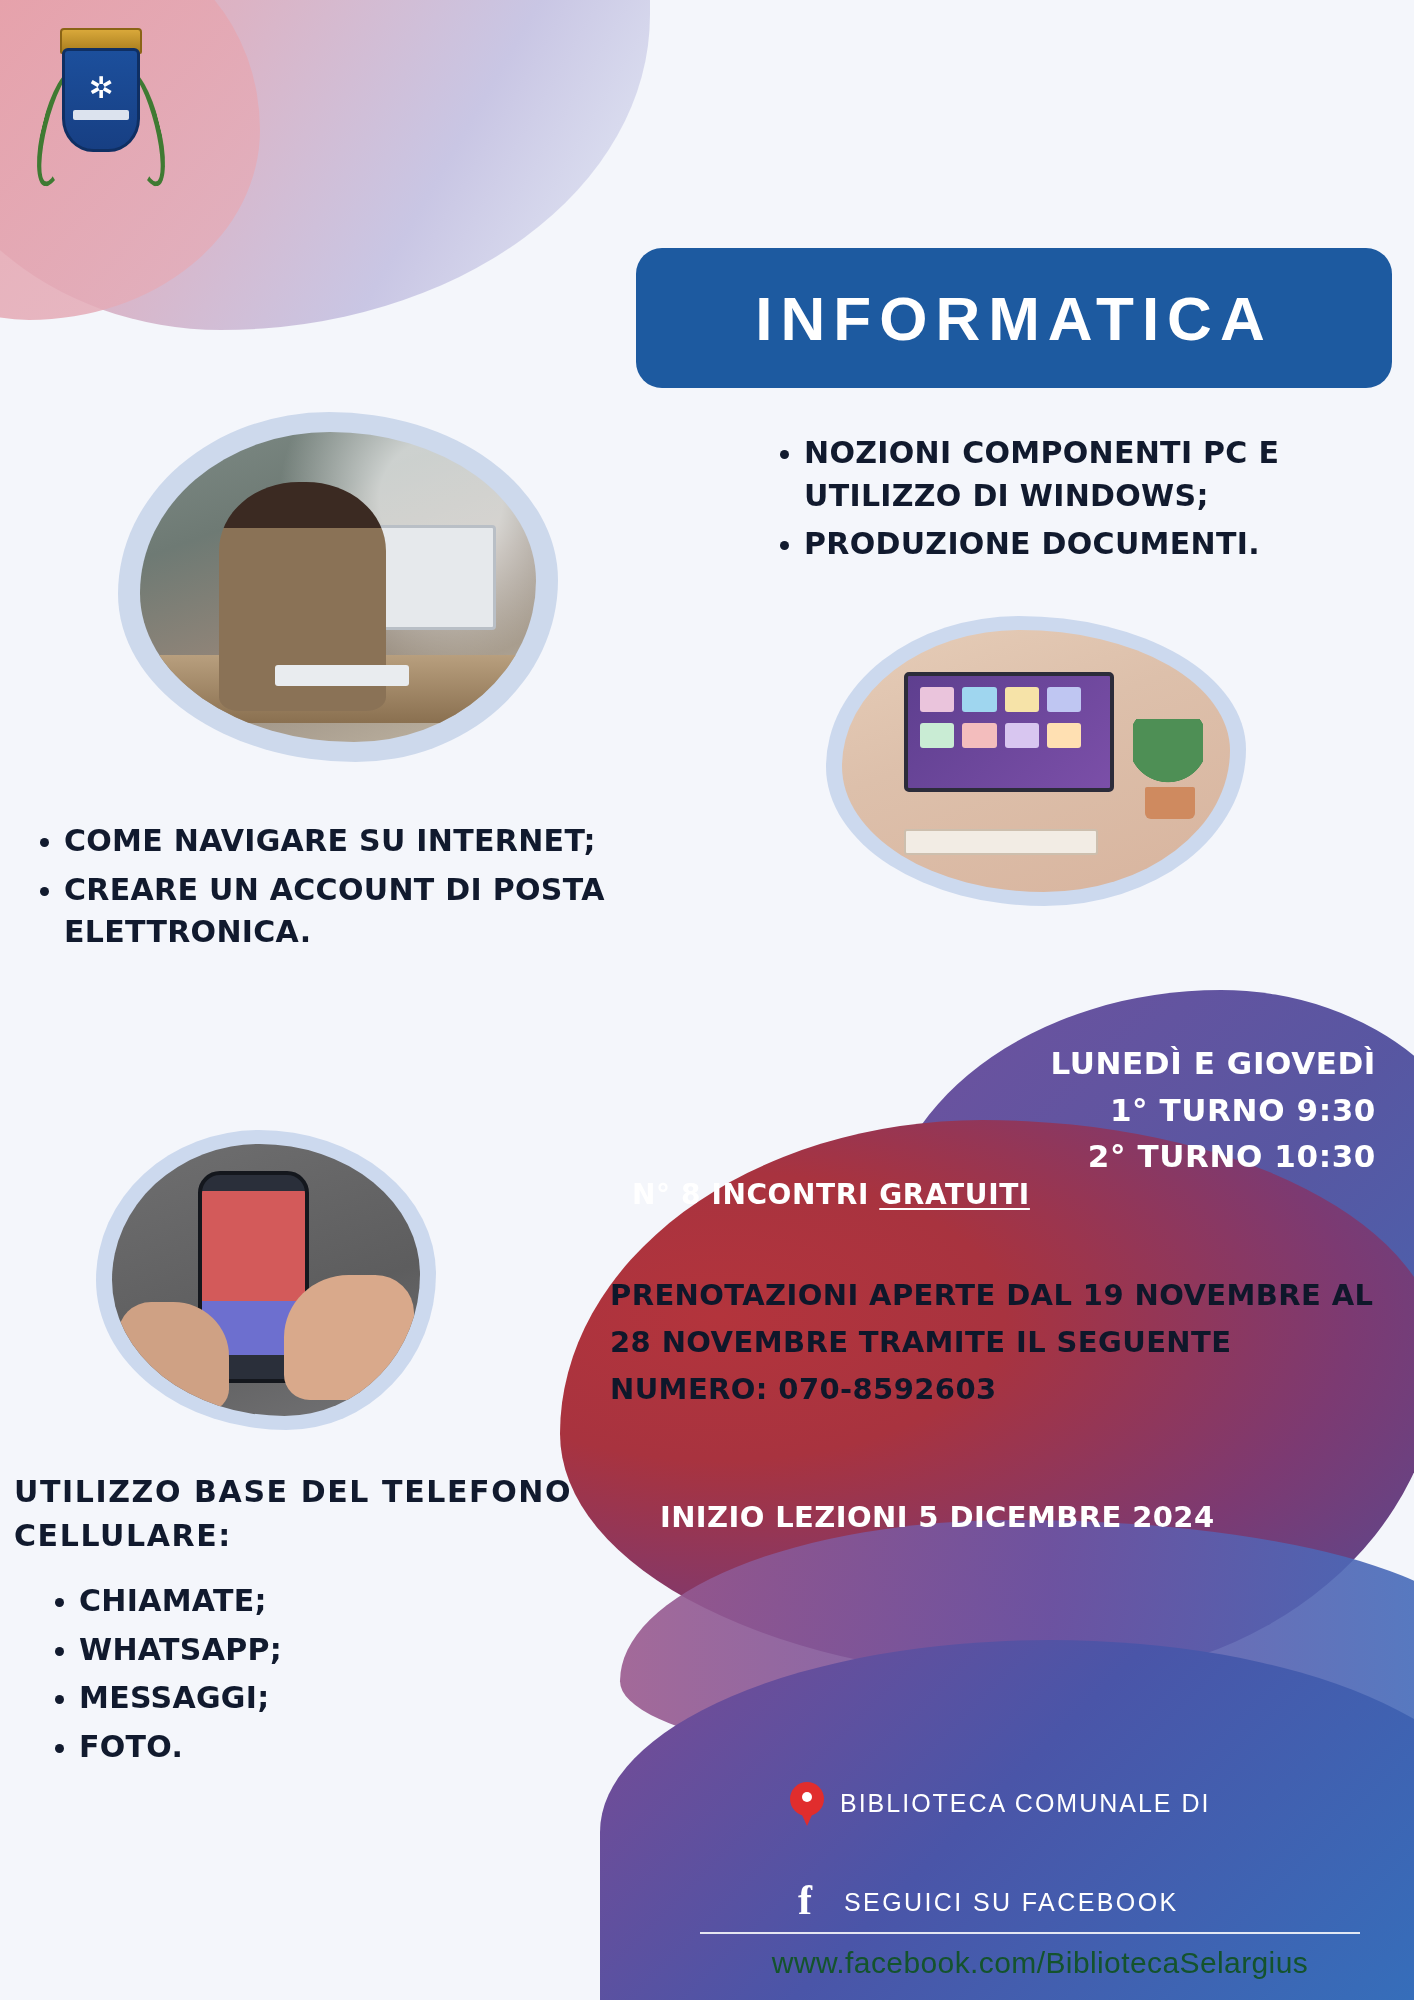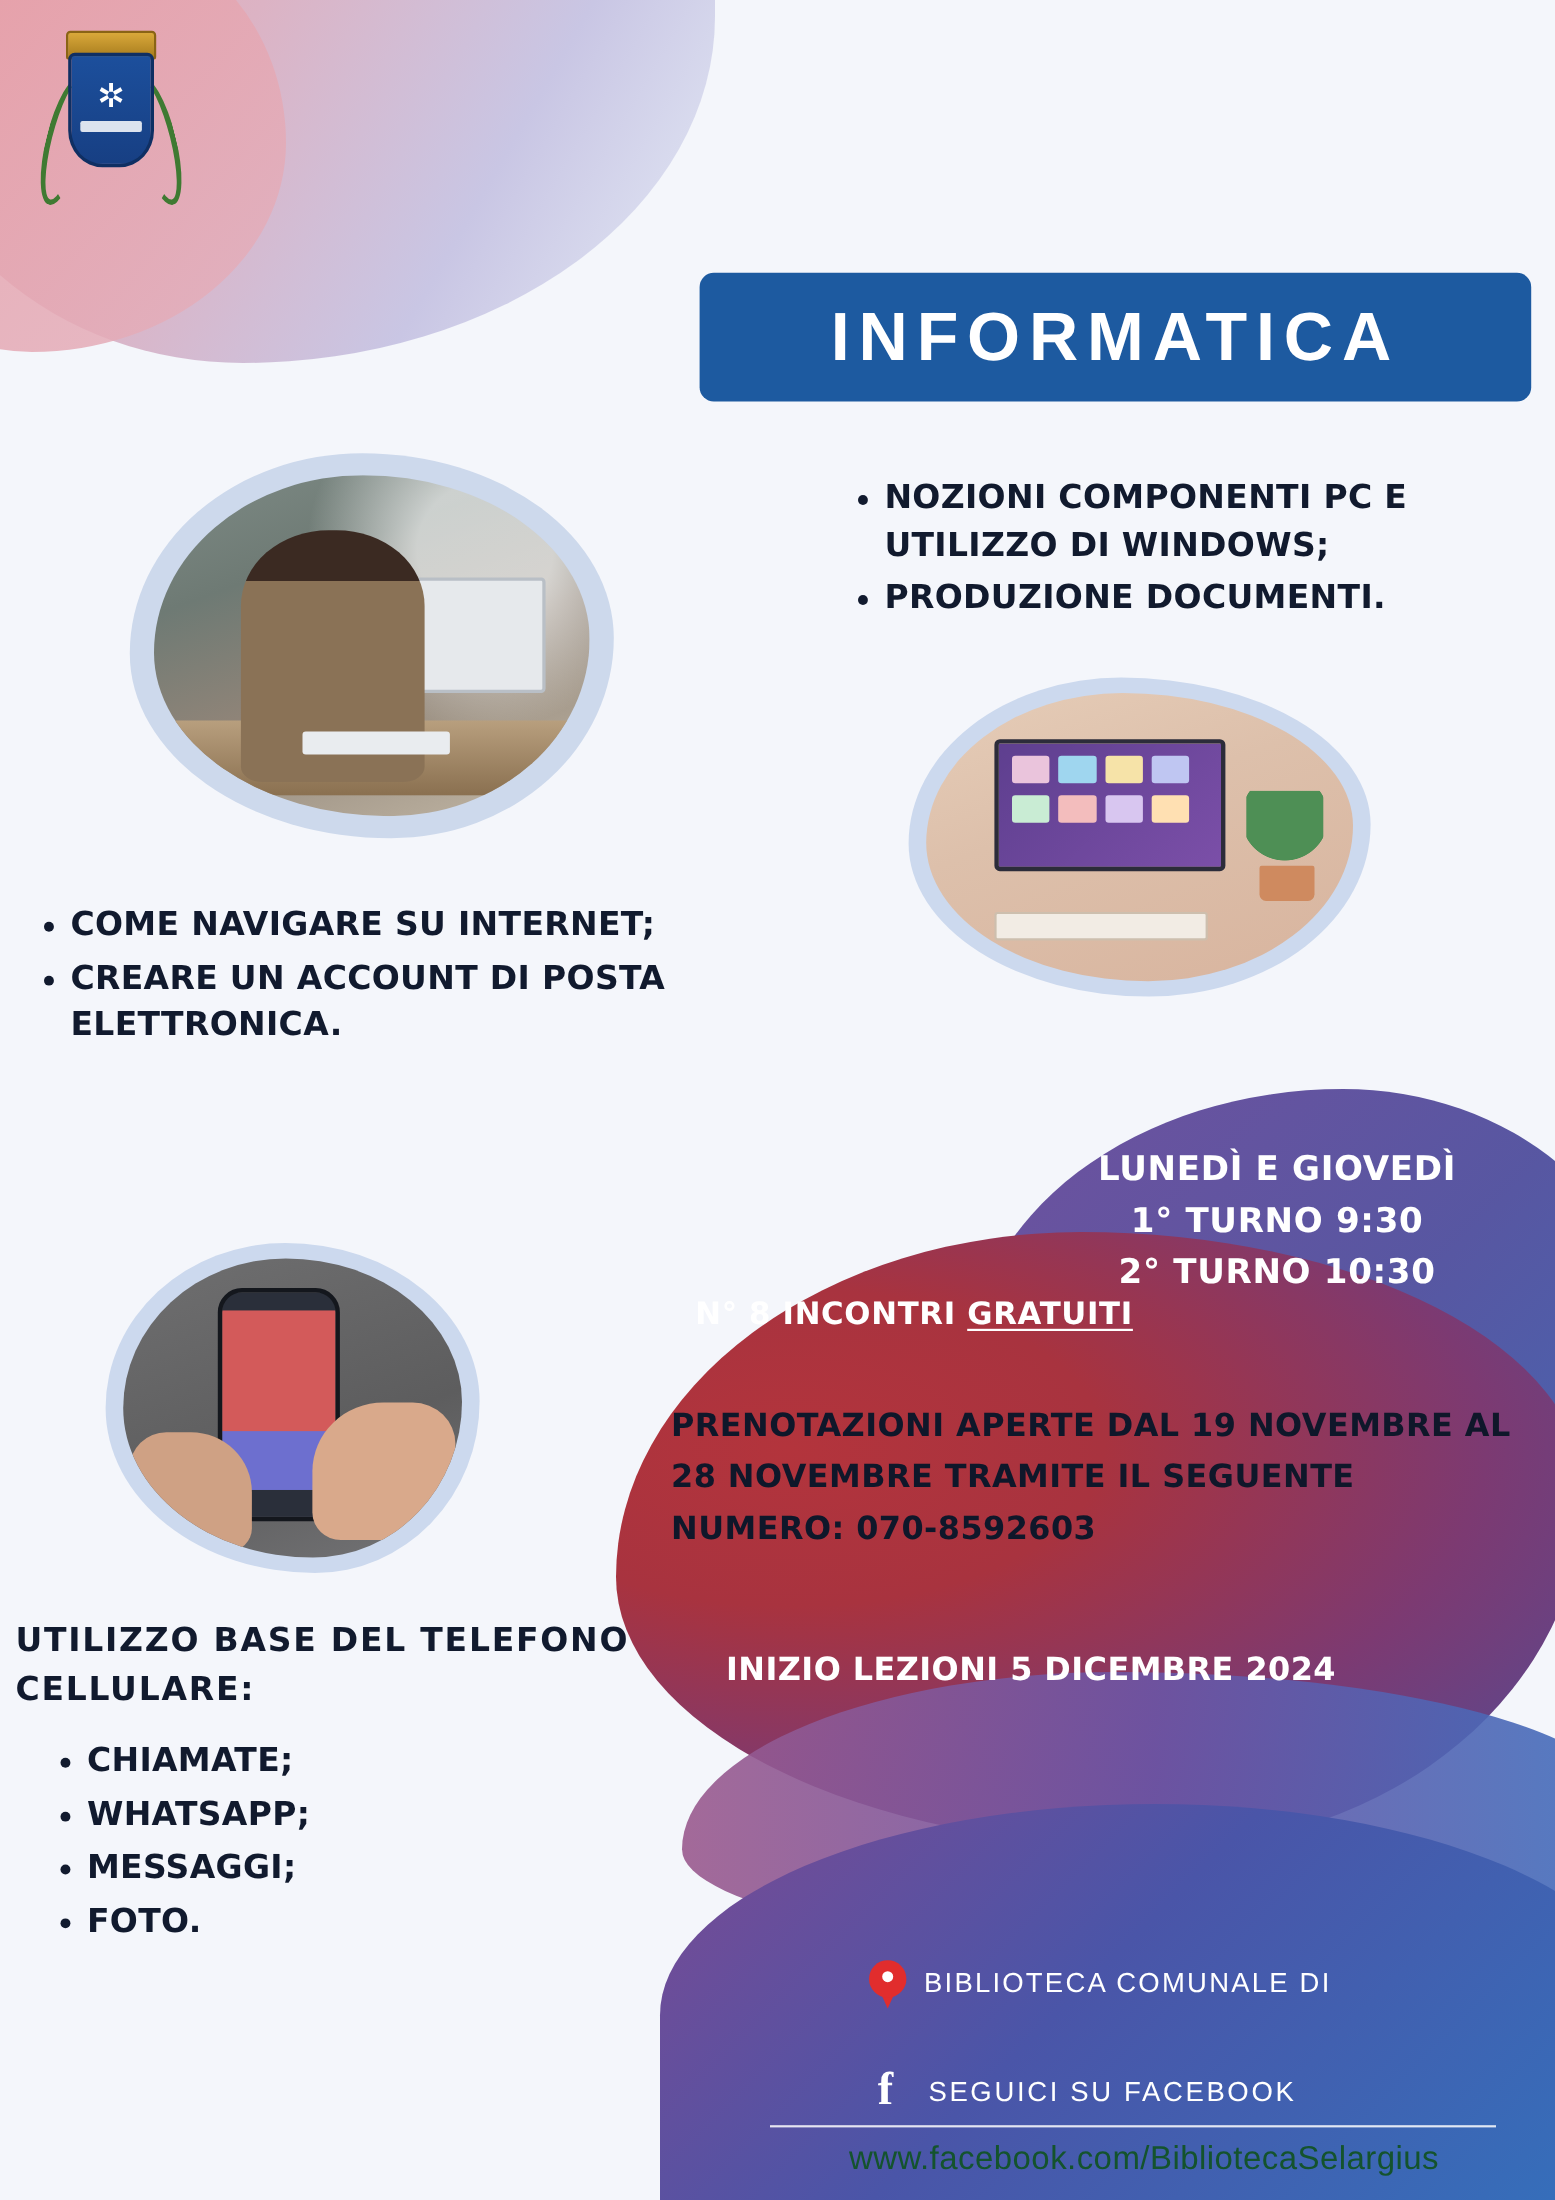--- a/index.html
+++ b/index.html
@@ -114,23 +114,23 @@
     text-align: center;
     color: #17518f;
     font-family: "Liberation Sans", sans-serif;
     font-weight: 700;
     font-size: 50px;
     letter-spacing: 4px;
     line-height: 1.33;
   }
   .title-band {
     position: absolute; left: 636px; top: 248px;
-    width: 756px; height: 117px;
+    width: 756px; height: 140px;
     background: #1d5aa0;
-    border-radius: 13px;
+    border-radius: 26px;
     display: flex; align-items: center; justify-content: center;
   }
   .title-band span {
     color: #fff;
     font-family: "Liberation Sans", sans-serif;
     font-weight: 700;
     font-size: 62px;
     letter-spacing: 8px;
   }
 
@@ -267,21 +267,21 @@
     background: #d9a98b; border-radius: 50% 30% 40% 20%;
   }
   .ph3 .hand2 {
     position: absolute; left: 2%; bottom: 2%; width: 36%; height: 40%;
     background: #cfa184; border-radius: 30% 50% 20% 40%;
   }
 
   
   .sched {
     position: absolute; right: 38px; top: 1040px; width: 430px;
-    text-align: center; color: #fff;
+    text-align: right; color: #fff;
     font-family: "DejaVu Sans", sans-serif; font-weight: 700;
     font-size: 31px; line-height: 1.5; letter-spacing: .6px;
   }
   .free {
     position: absolute; left: 632px; top: 1178px; width: 420px;
     color: #fff; font-family: "DejaVu Sans", sans-serif; font-weight: 700;
     font-size: 28px; letter-spacing: .6px;
   }
   .free u { text-decoration: underline; text-underline-offset: 4px; }
   .booking {

